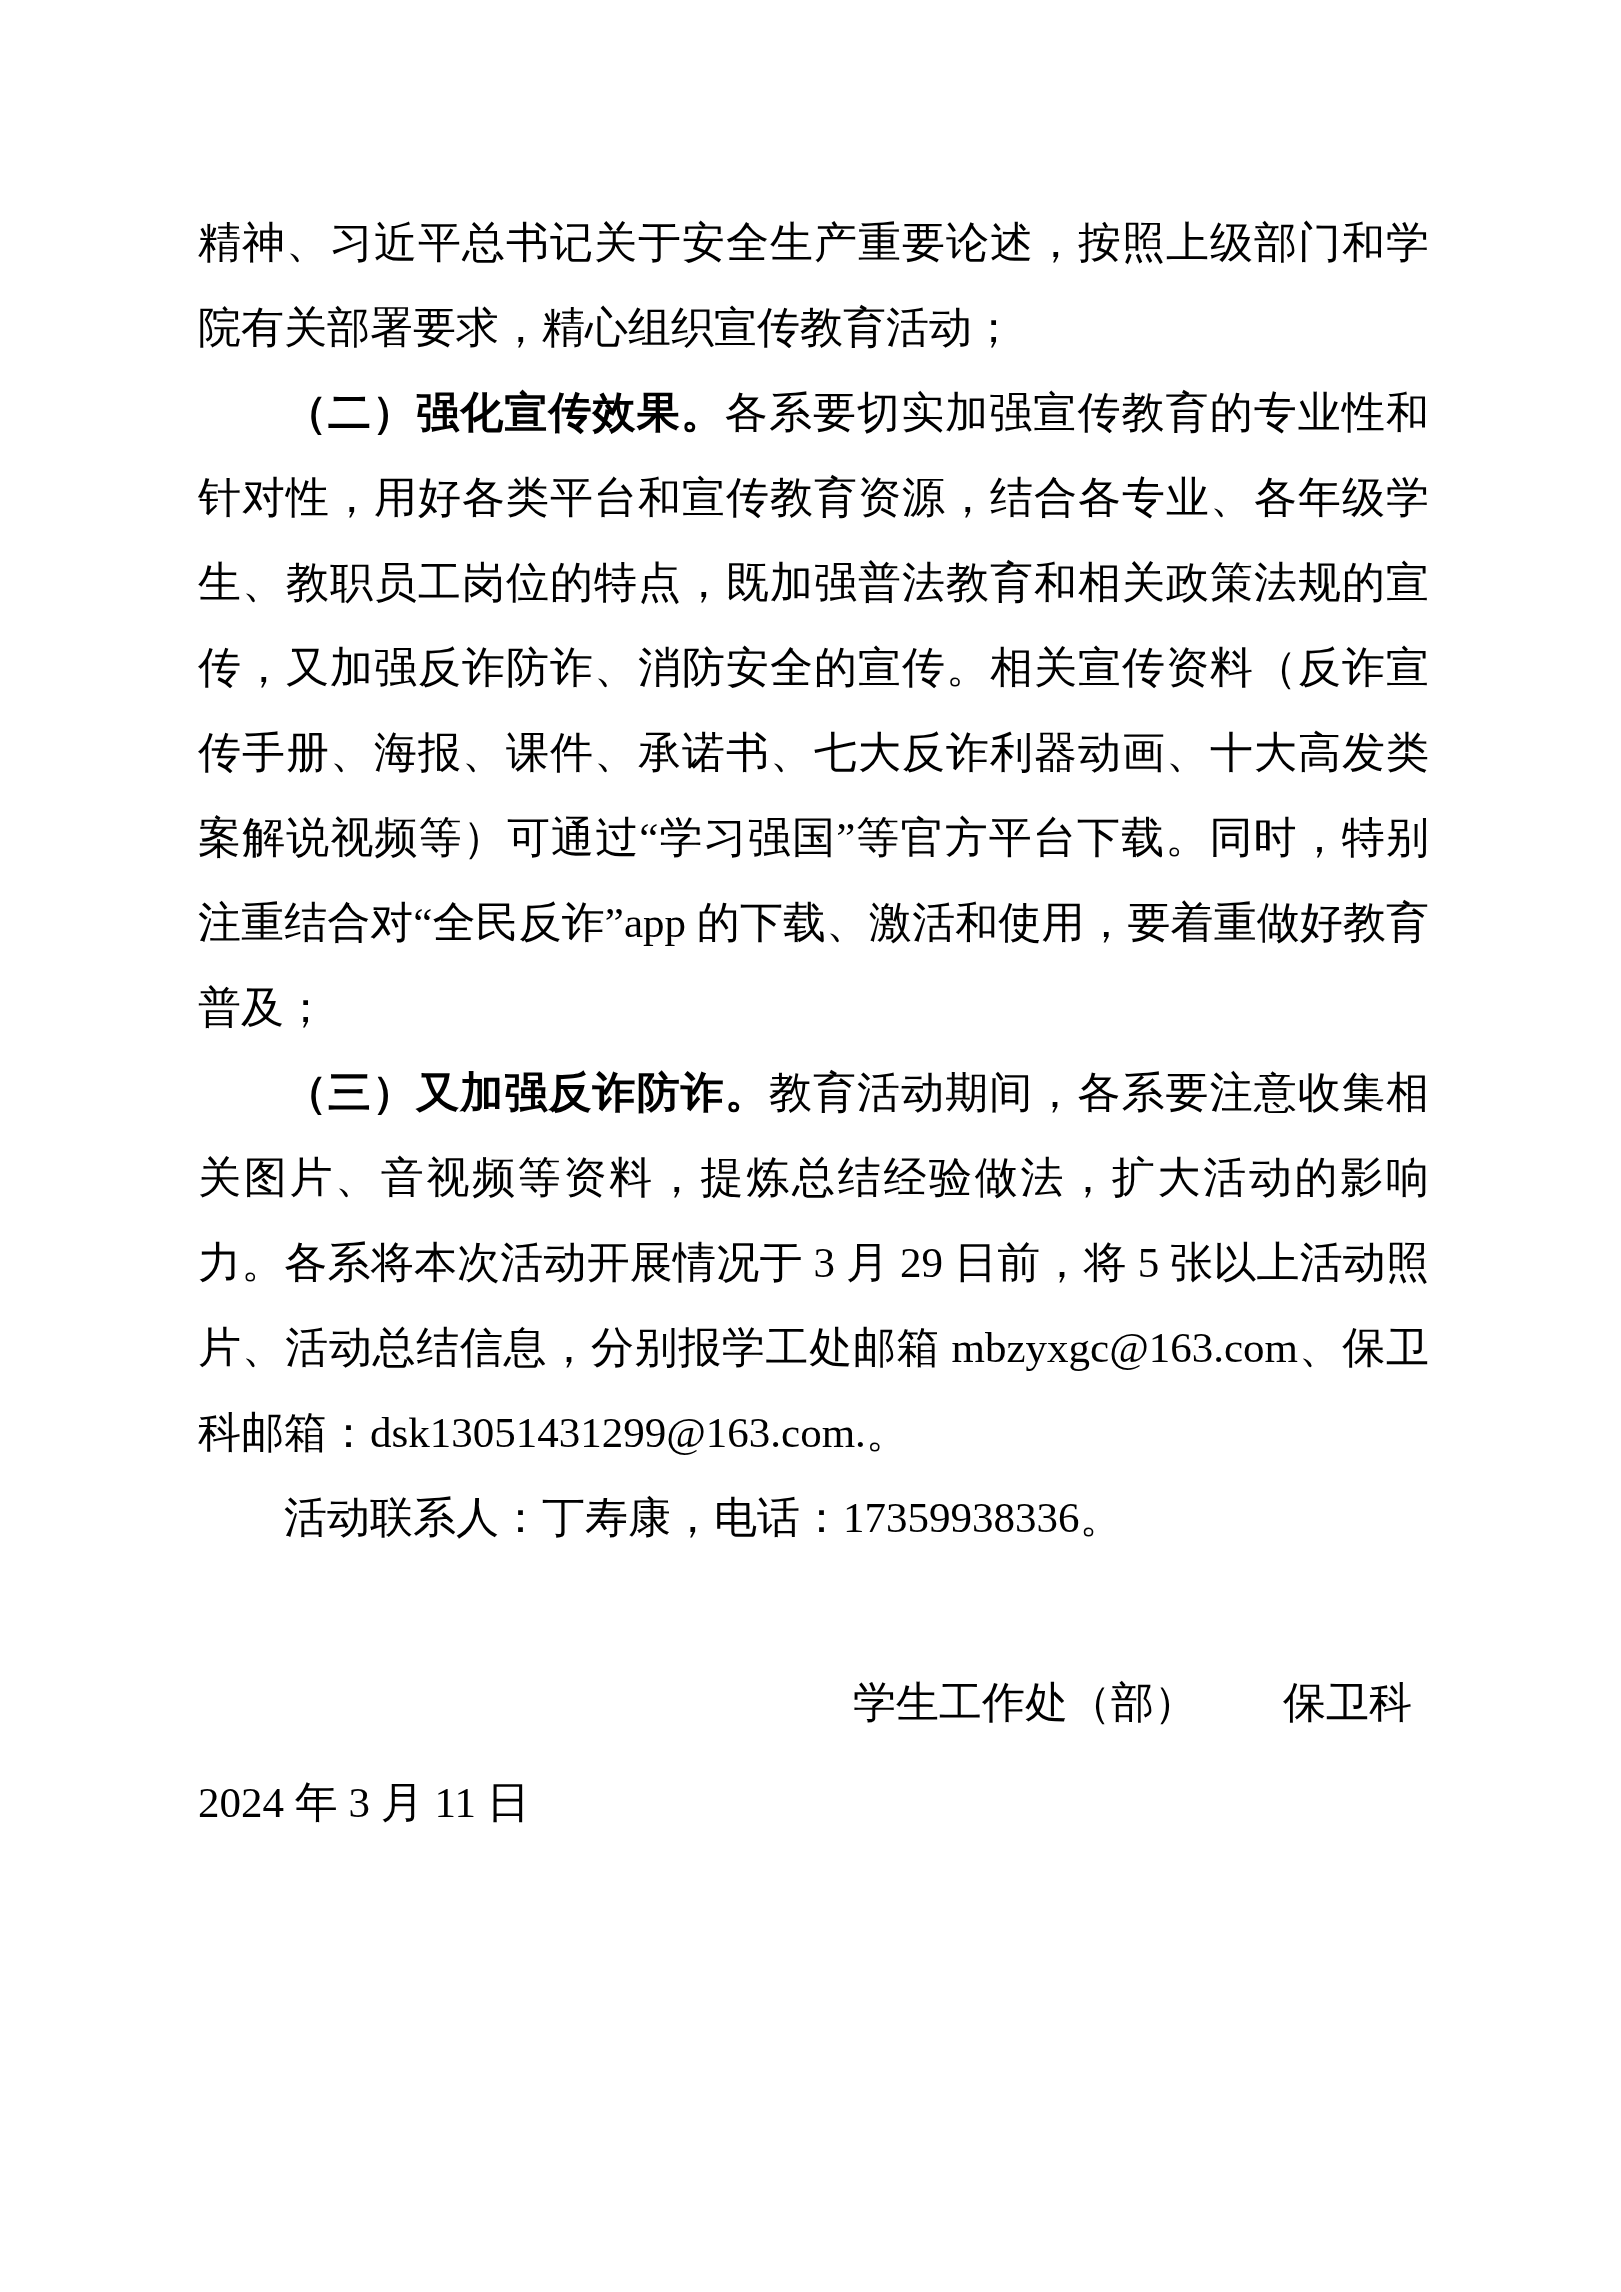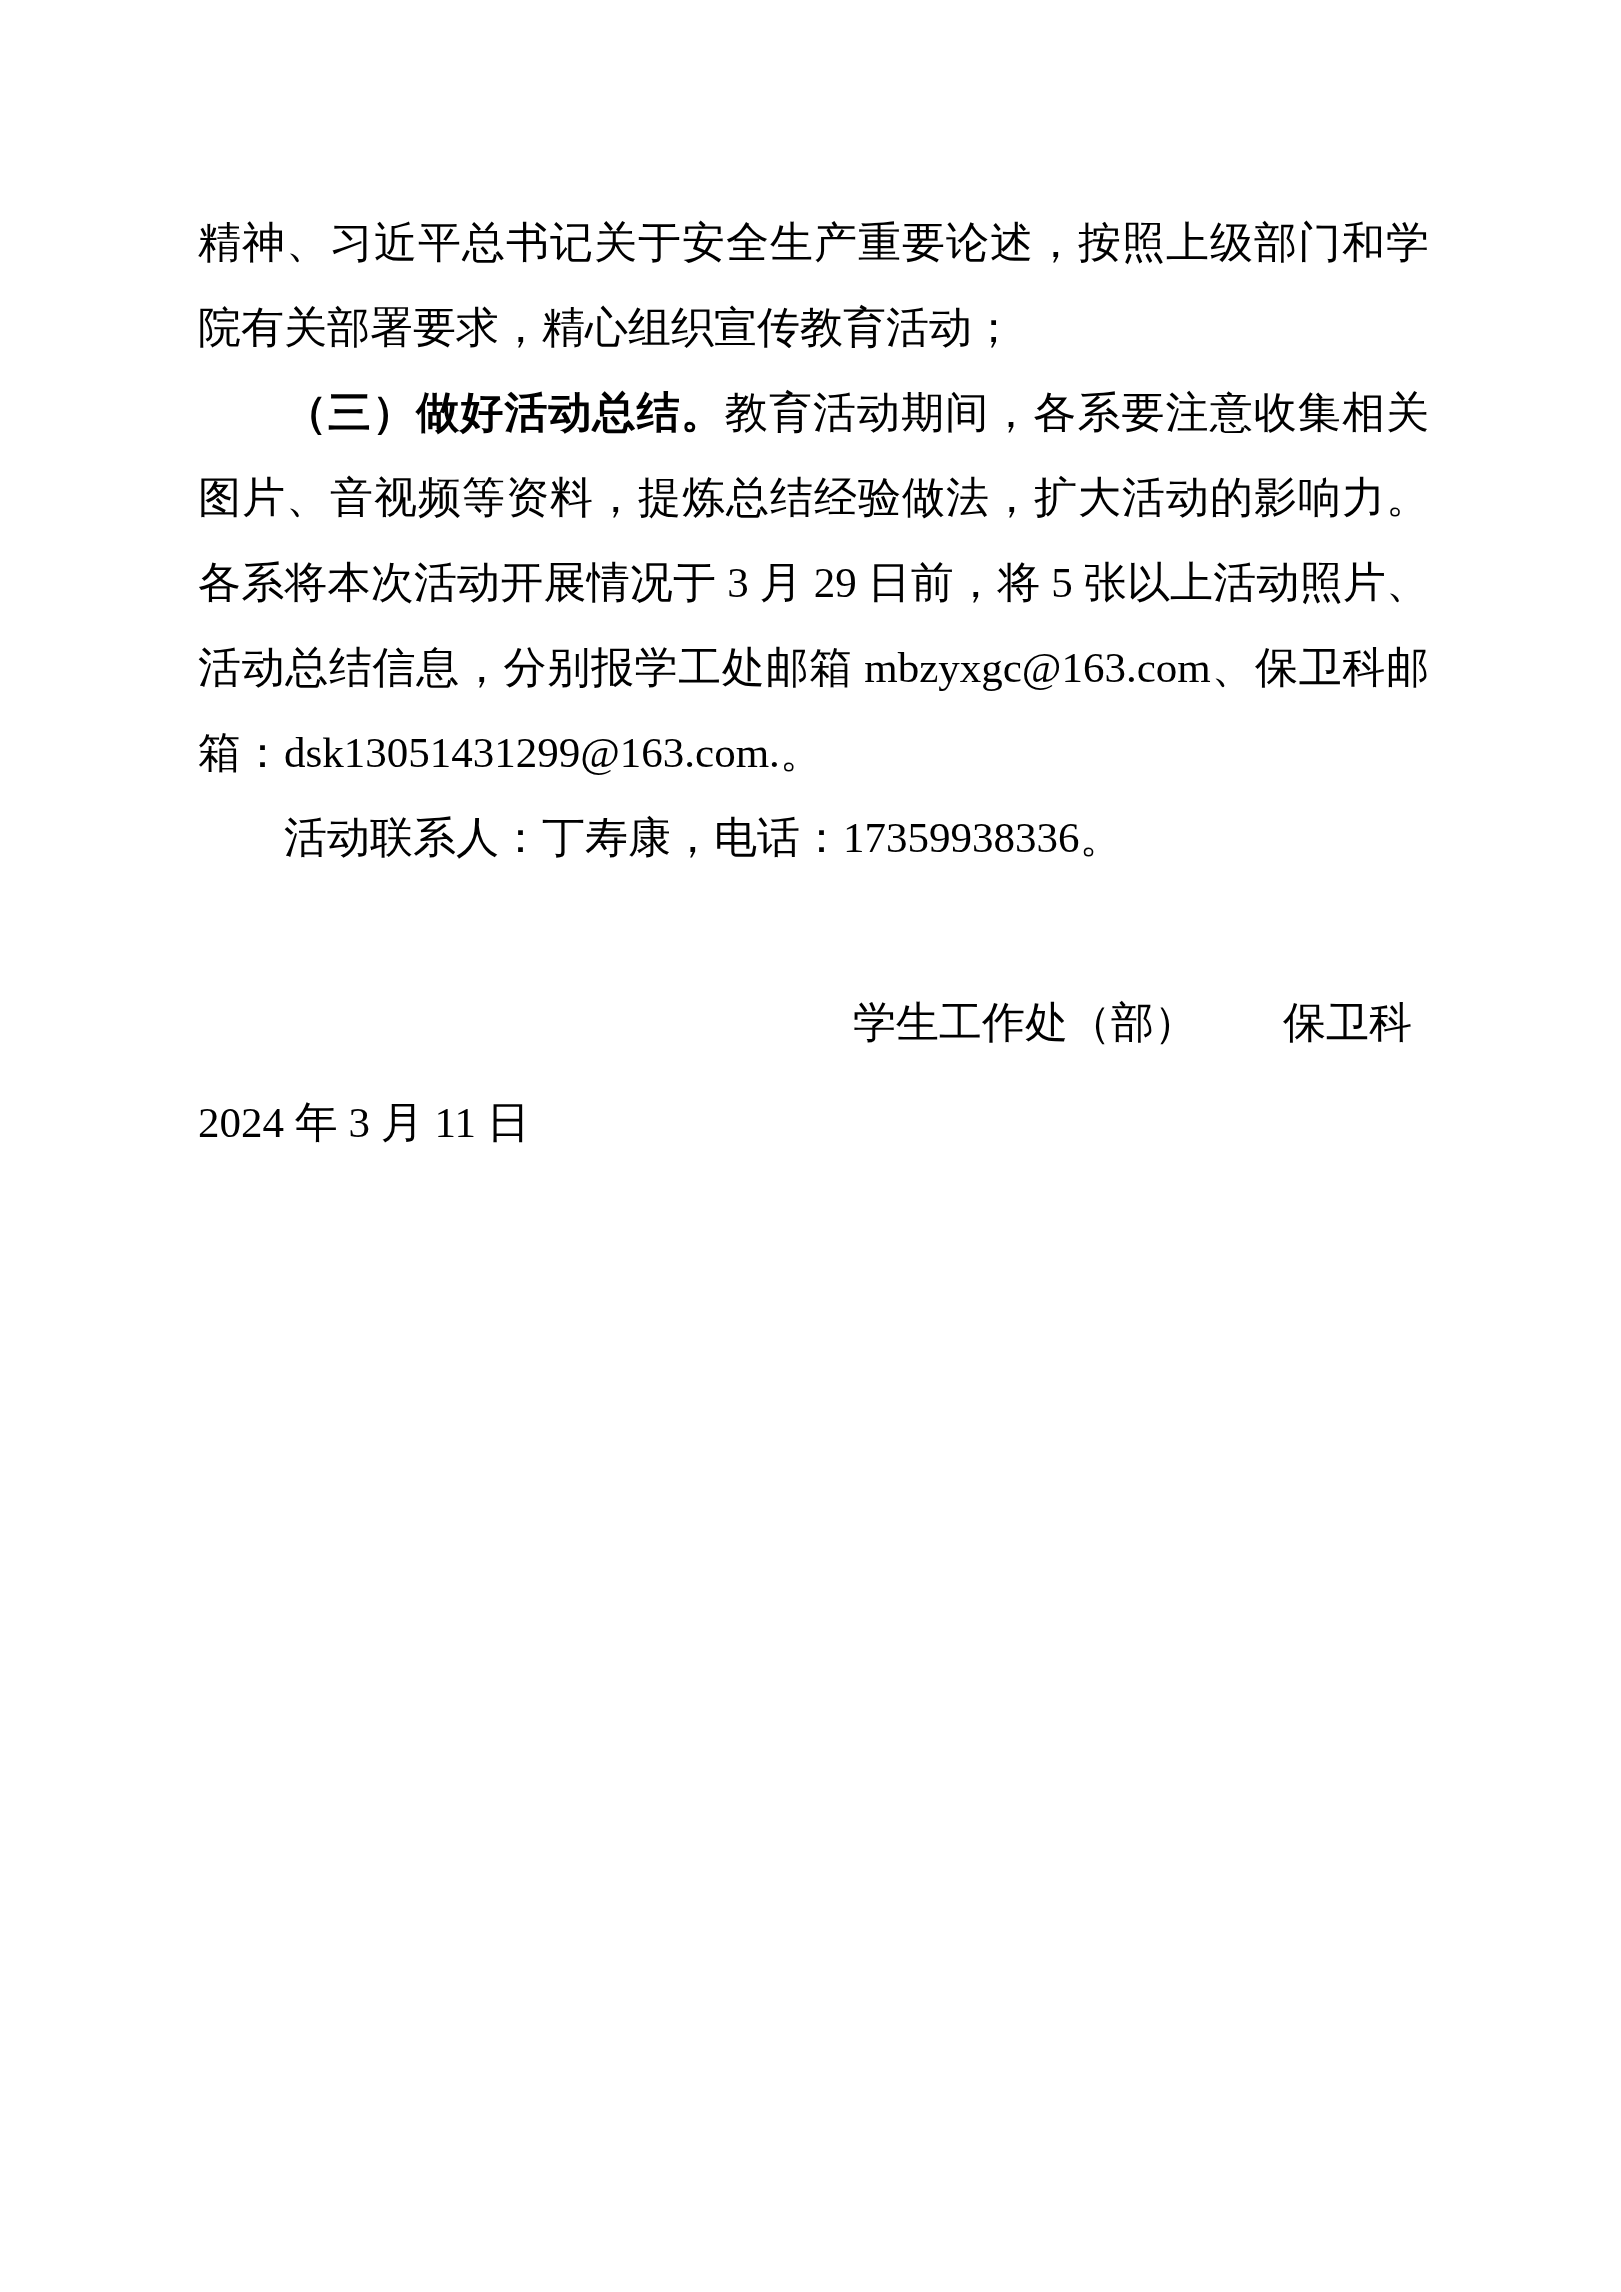--- a/index.html
+++ b/index.html
@@ -52,20 +52,21 @@
     text-align: left;
     padding-right: 82px;
   }
 </style>
 </head>
 <body>
 
 <div class="page">
   <div class="body-text">
     <p class="para"><span>精神、习近平总书记关于安全生产重要论述，按照上级部门和学院有关部署要求，精心组织宣传教育活动；</span></p>
-    <p class="para indent"><b>（三）做好活动总结。</b><span>教育活动期间，各系要注意收集相关图片、音视频等资料，提炼总结经验做法，扩大活动的影响力。各系将本次活动开展情况于 3 月 29 日前，将 5 张以上活动照片、活动总结信息，分别报学工处邮箱 mbzyxgc@163.com、保卫科邮箱：dsk13051431299@163.com.。</span></p>
+    <p class="para indent"><b>（二）强化宣传效果。</b><span>各系要切实加强宣传教育的专业性和针对性，用好各类平台和宣传教育资源，结合各专业、各年级学生、教职员工岗位的特点，既加强普法教育和相关政策法规的宣传，又加强反诈防诈、消防安全的宣传。相关宣传资料（反诈宣传手册、海报、课件、承诺书、七大反诈利器动画、十大高发类案解说视频等）可通过“学习强国”等官方平台下载。同时，特别注重结合对“全民反诈”app 的下载、激活和使用，要着重做好教育普及；</span></p>
+    <p class="para indent"><b>（三）又加强反诈防诈。</b><span>教育活动期间，各系要注意收集相关图片、音视频等资料，提炼总结经验做法，扩大活动的影响力。各系将本次活动开展情况于 3 月 29 日前，将 5 张以上活动照片、活动总结信息，分别报学工处邮箱 mbzyxgc@163.com、保卫科邮箱：dsk13051431299@163.com.。</span></p>
     <p class="para indent"><span>活动联系人：丁寿康，电话：17359938336。</span></p>
     <div class="blank-line"></div>
     <p class="sig-org">学生工作处（部）　　保卫科</p>
     <p class="sig-date">2024 年 3 月 11 日</p>
   </div>
 </div>
 
 
 </body></html>

